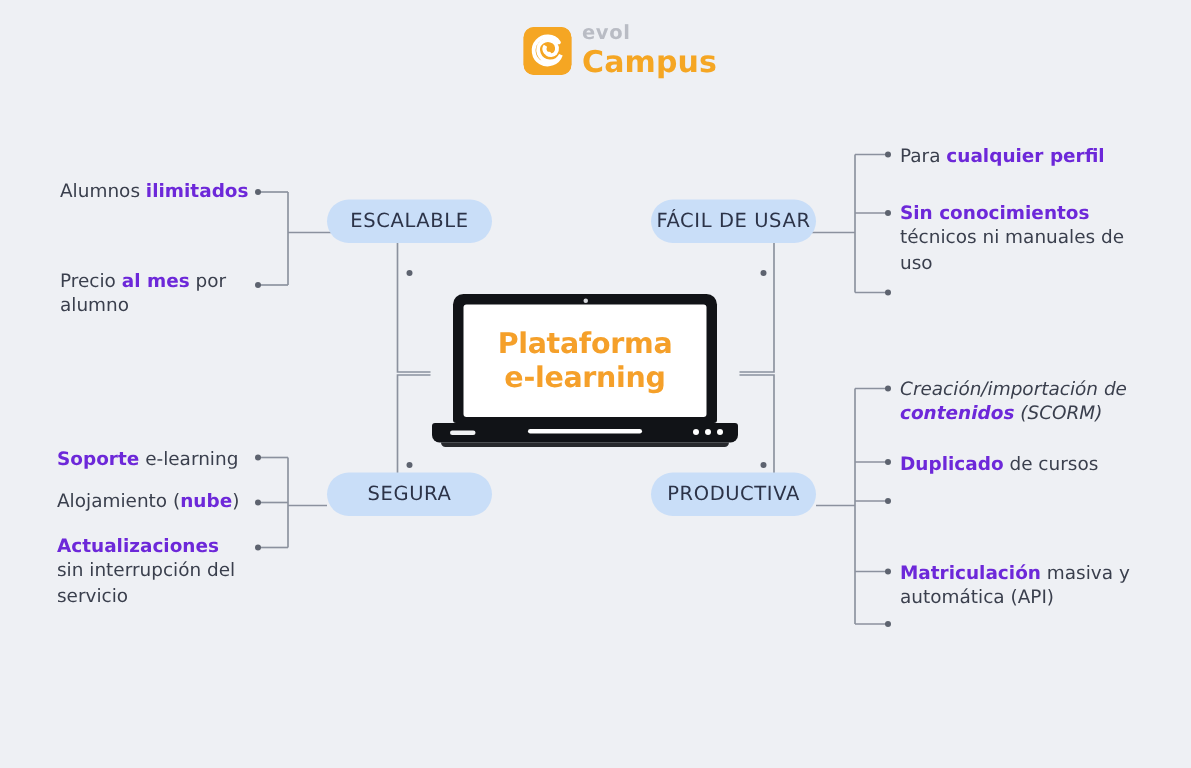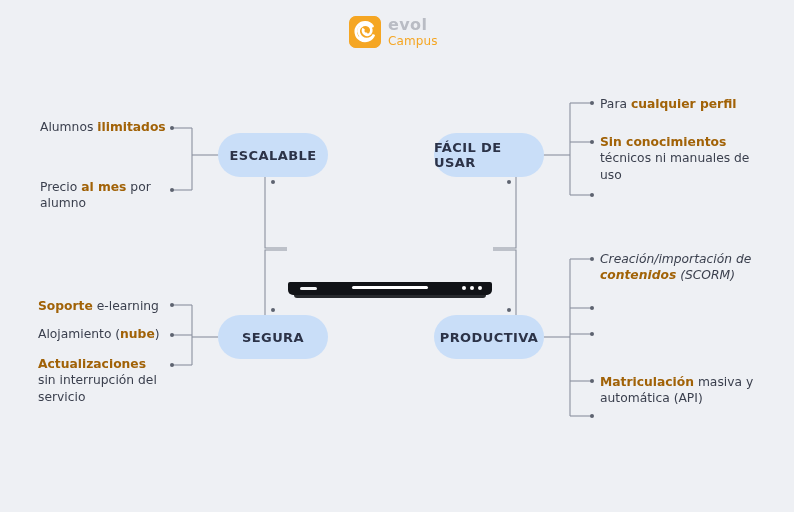--- a/index.html
+++ b/index.html
@@ -46,46 +46,46 @@
     background: linear-gradient(135deg, #f7a823 0%, #f09a1a 100%);
     display: block;
   }
   .logo-words {
     display: flex;
     flex-direction: column;
     justify-content: center;
     line-height: 1;
   }
   .logo-evol {
-    font-size: 16px;
+    font-size: 13px;
     font-weight: bold;
     color: #b9bcc4;
     letter-spacing: 0.4px;
     margin-bottom: 2px;
   }
   .logo-campus {
-    font-size: 12px;
-    font-weight: normal;
+    font-size: 20px;
+    font-weight: bold;
     color: #f5a623;
     letter-spacing: 0.1px;
   }
 
   
   .pill {
     position: absolute;
     background: #c9def8;
     border-radius: 22px;
     display: flex;
     align-items: center;
     justify-content: center;
     font-size: 13px;
-    font-weight: bold;
+    font-weight: normal;
     color: #2c3348;
     letter-spacing: 0.4px;
-    height: 44px;
+    height: 29px;
   }
   .pill-escalable  { left: 218px; top: 133px; width: 110px; }
   .pill-facil      { left: 434px; top: 133px; width: 110px; }
   .pill-segura     { left: 218px; top: 315px; width: 110px; }
   .pill-productiva { left: 434px; top: 315px; width: 110px; }
 
   
   .laptop {
     position: absolute;
     left: 288px;
@@ -184,21 +184,21 @@
     opacity: .9;
   }
 
   
   .leaf {
     position: absolute;
     font-size: 12.3px;
     line-height: 1.33;
     color: #3a3f4d;
   }
-  .leaf b { font-weight: bold; color: #a16207; }
+  .leaf b { font-weight: bold; color: #6d28d9; }
   .leaf.right { text-align: left; }
   .leaf.left  { text-align: left; }
 
   
   .leaf-alumnos      { left: 40px;  top: 119px; width: 126px; }
   .leaf-precio       { left: 40px;  top: 179px; width: 126px; }
   .leaf-soporte      { left: 38px;  top: 298px; width: 128px; }
   .leaf-alojamiento  { left: 38px;  top: 326px; width: 128px; }
   .leaf-actualiza    { left: 38px;  top: 356px; width: 128px; }
 
@@ -289,20 +289,27 @@
       <div class="logo-campus">Campus</div>
     </div>
   </div>
 
   <div class="pill pill-escalable">ESCALABLE</div>
   <div class="pill pill-facil">FÁCIL DE USAR</div>
   <div class="pill pill-segura">SEGURA</div>
   <div class="pill pill-productiva">PRODUCTIVA</div>
 
   <div class="laptop">
+    <div class="laptop-lid">
+      <div class="laptop-cam"></div>
+      <div class="laptop-screen">
+        <div class="screen-line">Plataforma</div>
+        <div class="screen-line">e-learning</div>
+      </div>
+    </div>
     <div class="laptop-base">
       <div class="base-dash"></div>
       <div class="base-pad"></div>
       <div class="base-dots">
           <i></i>
           <i></i>
           <i></i>
         </div>
     </div>
     <div class="laptop-foot"></div>
@@ -312,15 +319,16 @@
   <div class="leaf left  leaf-precio"><span>Precio </span><b>al mes</b><span> por alumno</span></div>
 
   <div class="leaf left  leaf-soporte"><b>Soporte</b><span> e-learning</span></div>
   <div class="leaf left  leaf-alojamiento"><span>Alojamiento (</span><b>nube</b><span>)</span></div>
   <div class="leaf left  leaf-actualiza"><b>Actualizaciones</b><span> sin interrupción del servicio</span></div>
 
   <div class="leaf right leaf-perfil"><span>Para </span><b>cualquier perfil</b></div>
   <div class="leaf right leaf-sinconoc"><b>Sin conocimientos</b><span> técnicos ni manuales de uso</span></div>
 
   <div class="leaf right leaf-creacion"><span>Creación/importación de </span><b>contenidos</b><span> (SCORM)</span></div>
+  <div class="leaf right leaf-duplicado"><b>Duplicado</b><span> de cursos</span></div>
   <div class="leaf right leaf-matricula"><b>Matriculación</b><span> masiva y automática (API)</span></div>
 
 </div>
 
 </body></html>

